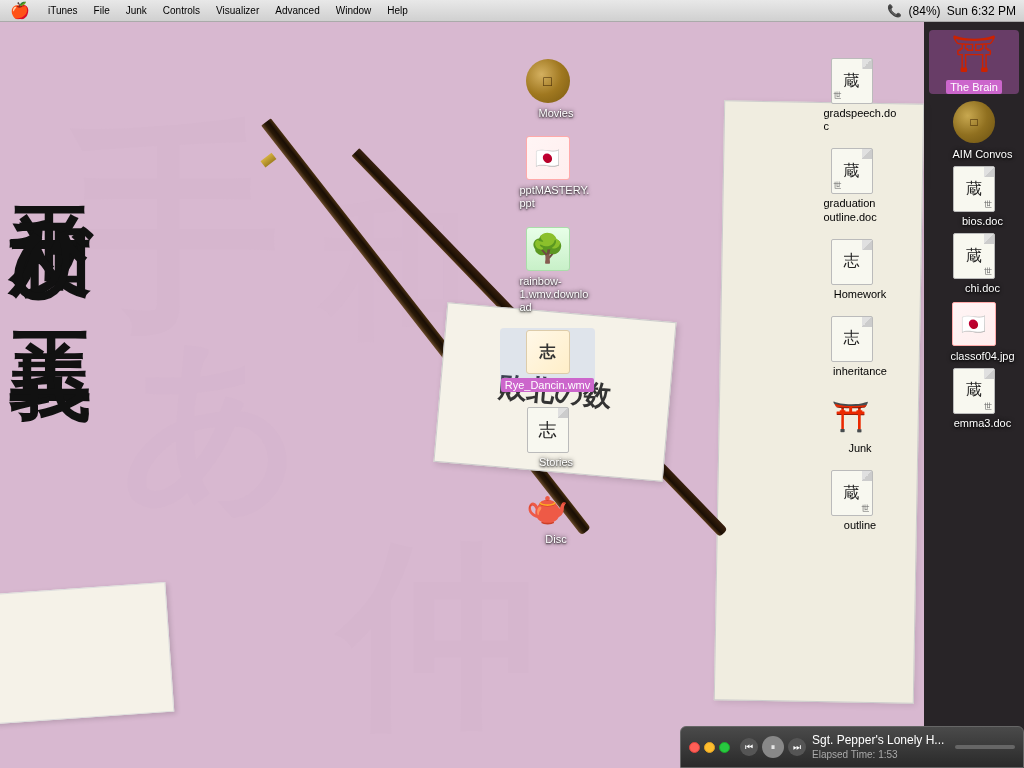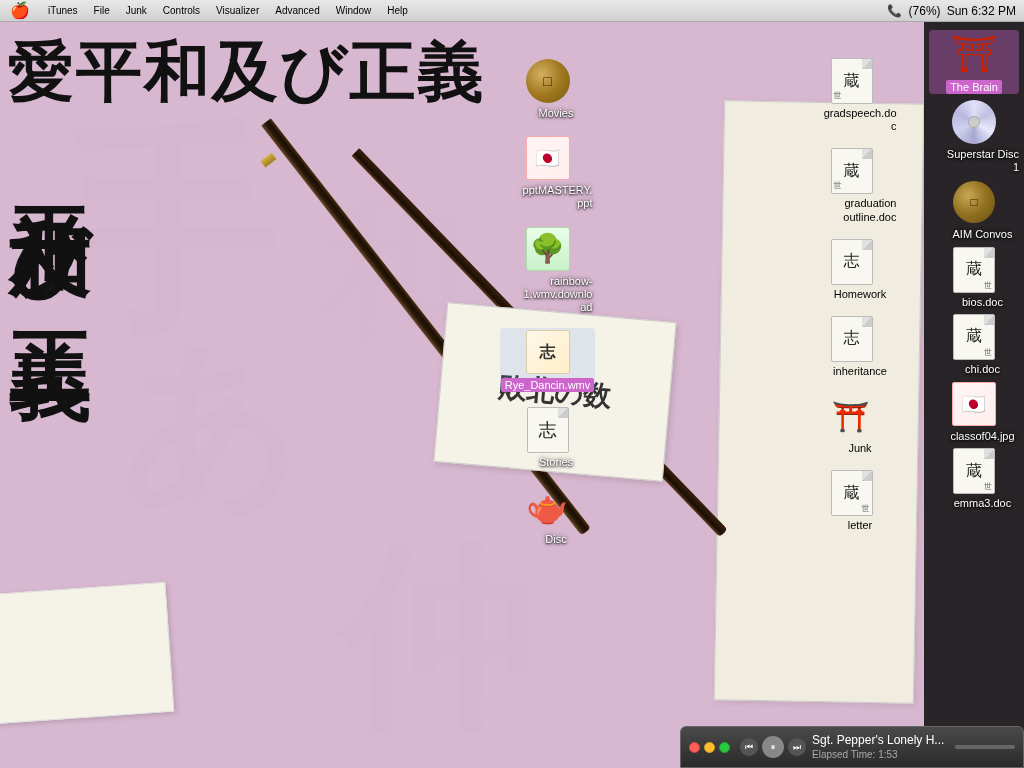--- a/index.html
+++ b/index.html
@@ -94,21 +94,21 @@
     }
     .coin-icon::after {
       content: '□';
       font-size: 14px;
       color: #3a2000;
     }
 
     .icon-label {
       font-size: 11px;
       color: #fff;
-      text-align: right;
+      text-align: left;
       text-shadow: 0 1px 2px rgba(0,0,0,0.9), 0 0 4px rgba(0,0,0,0.8);
       max-width: 90px;
       word-break: break-word;
       line-height: 1.2;
       padding-left: 17px;
     }
     .icon-label.dark {
       color: #000;
       text-shadow: none;
     }
@@ -234,35 +234,32 @@
   <span class="menubar-item">iTunes</span>
   <span class="menubar-item">File</span>
   <span class="menubar-item">Junk</span>
   <span class="menubar-item">Controls</span>
   <span class="menubar-item">Visualizer</span>
   <span class="menubar-item">Advanced</span>
   <span class="menubar-item">Window</span>
   <span class="menubar-item">Help</span>
   <div class="menubar-right">
     <span>📞</span>
-    <span>(76%)</span>
+    <span>(84%)</span>
     <span class="menubar-clock">Sun 6:32 PM</span>
   </div>
 </div>
 
 <div id="desktop">
 
   <div class="watermark" style="font-size:220px; top:60px; left:60px; opacity:0.18;">手</div>
   <div class="watermark" style="font-size:180px; top:280px; left:120px; opacity:0.15;">あ</div>
   <div class="watermark" style="font-size:200px; top:480px; left:340px; opacity:0.18;">仲</div>
   <div class="watermark" style="font-size:150px; top:150px; left:320px; opacity:0.12;">和</div>
 
-  <div style="position:absolute; left:8px; top:15px; z-index:5; pointer-events:none;">
-    <div style="font-size:66px; font-weight:900; color:#111; line-height:1.05; letter-spacing:2px;">愛平和及び正義</div>
-  </div>
 
   <div style="position:absolute; left:10px; top:120px; z-index:5; pointer-events:none;">
     <div style="font-size:82px; font-weight:900; color:#111; line-height:1.0; writing-mode:vertical-lr; text-orientation:upright; letter-spacing:8px;">平和及び正義</div>
   </div>
 
   <div id="chopsticks">
     <div style="position:absolute; width:12px; height:520px; background:linear-gradient(to right, #6a4a2a, #2a1a08, #1a0e05, #4a3010); border-radius:1px 1px 4px 4px; transform:rotate(-38deg); transform-origin:top center; top:-20px; left:40px;"></div>
     <div style="position:absolute; width:11px; height:530px; background:linear-gradient(to right, #5a3a18, #1a0e05, #2a1808, #3a2010); border-radius:1px 1px 4px 4px; transform:rotate(-44deg); transform-origin:top center; top:10px; left:130px;"></div>
 
     <div style="position:absolute; width:14px; height:8px; background:linear-gradient(to bottom, #d4b040, #a08020); top:15px; left:39px; transform:rotate(-38deg); transform-origin:top center;"></div>
@@ -388,42 +385,34 @@
     </div>
 
     <div class="icon-row">
       <div class="icon-img">
         <div style="width:42px;height:46px;background:#f8f8f0;border:1px solid #bbb;border-radius:2px;display:flex;align-items:center;justify-content:center;position:relative;">
           <span style="font-size:16px;color:#222;">蔵</span>
           <div style="position:absolute;bottom:1px;right:2px;font-size:8px;color:#666;">世</div>
           <div style="position:absolute;top:0;right:0;width:10px;height:10px;background:linear-gradient(135deg,#e0e0e0 50%,#ccc 50%);"></div>
         </div>
       </div>
-      <span class="icon-label dark">letter</span>
+      <span class="icon-label dark">outline</span>
     </div>
 
   </div>
 
   <div style="position:absolute; right:0; top:0; width:100px; height:100%; background:rgba(15,15,15,0.88); z-index:15; display:flex; flex-direction:column; align-items:center; gap:4px; padding-top:8px;">
 
     <div class="icon-row" style="background:rgba(200,100,200,0.4); border-radius:4px; width:90px;">
       <div class="icon-img">
         <div style="font-size:36px; color:#cc2200;">⛩</div>
       </div>
       <span class="highlight-bg">The Brain</span>
     </div>
 
-    <div class="icon-row" style="width:90px;">
-      <div class="icon-img">
-        <div style="width:44px;height:44px;border-radius:50%;background:conic-gradient(#e0e0f8 0deg, #c0c0e0 60deg, #e8e8ff 120deg, #a8a8d0 180deg, #d0d0f0 240deg, #b8b8e0 300deg, #e0e0f8 360deg);display:flex;align-items:center;justify-content:center;">
-          <div style="width:12px;height:12px;border-radius:50%;background:#ccc;border:1px solid #aaa;"></div>
-        </div>
-      </div>
-      <span class="icon-label">Superstar Disc 1</span>
-    </div>
 
     <div class="icon-row" style="width:90px;">
       <div class="icon-img">
         <div style="width:42px;height:42px;background:radial-gradient(circle at 35% 35%, #c8a850, #907020, #6a5010);border-radius:50%;display:flex;align-items:center;justify-content:center;">
           <span style="font-size:12px;color:#3a2000;font-weight:bold;">□</span>
         </div>
       </div>
       <span class="icon-label">AIM Convos</span>
     </div>
 

